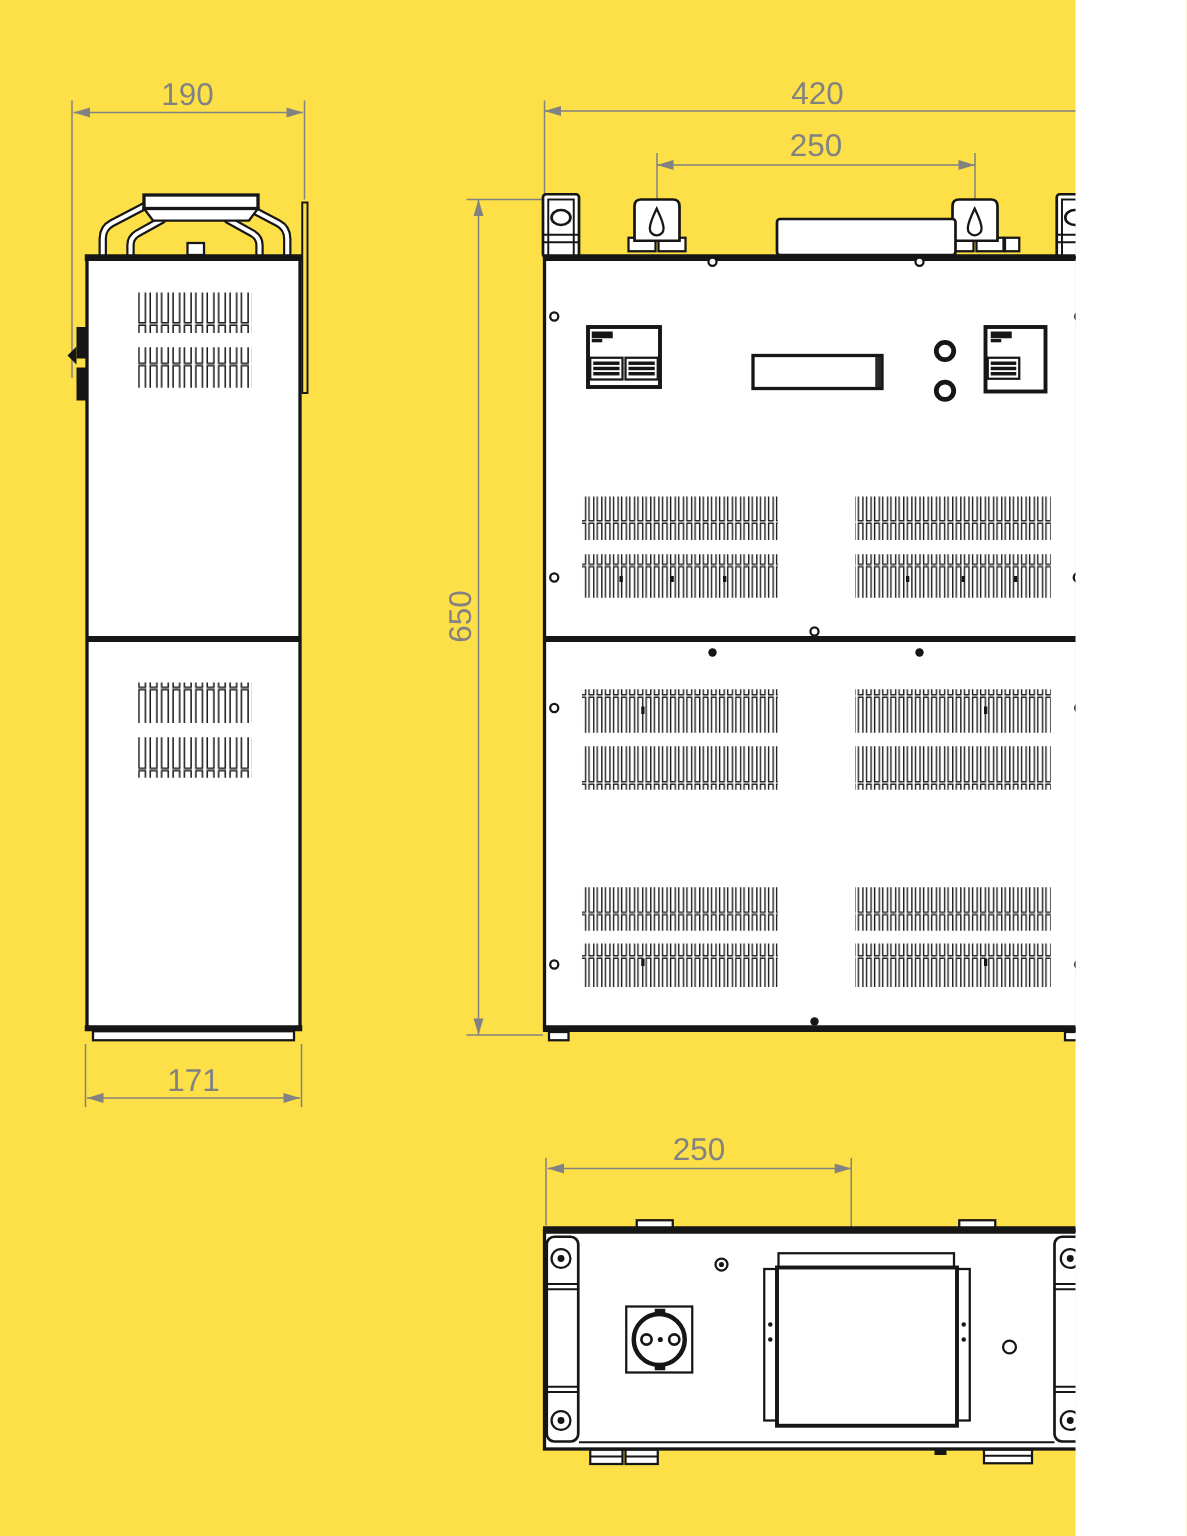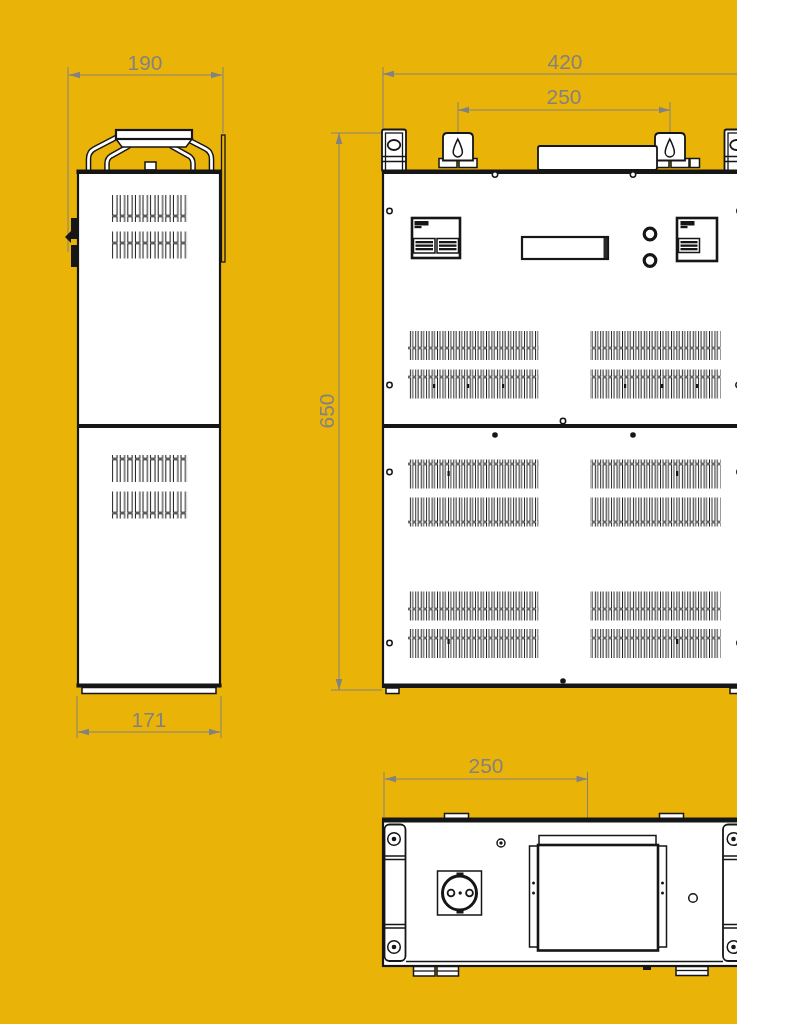--- a/index.html
+++ b/index.html
@@ -1,16 +1,16 @@
 <!DOCTYPE html>
 <html><head>
 <meta charset="utf-8">
 <style>
   html,body{margin:0;padding:0;background:#fff;}
-  .canvas{position:relative;width:717px;height:1024px;background:#eab308;overflow:hidden;padding-left:20px;}
+  .canvas{position:relative;width:717px;height:1024px;background:#fde047;overflow:hidden;}
   svg{display:block;}
   .s2{fill:#fff;stroke:#161616;stroke-width:2.2;}
   .s25{fill:#fff;stroke:#161616;stroke-width:2.6;}
   .s18{fill:#fff;stroke:#161616;stroke-width:1.8;}
   .s15{fill:#fff;stroke:#161616;stroke-width:1.5;}
   .s13{fill:none;stroke:#161616;stroke-width:1.3;}
   .fb{fill:#161616;stroke:none;}
   .tube1{fill:none;stroke:#161616;stroke-width:5.6;stroke-linecap:round;}
   .tube2{fill:none;stroke:#fff;stroke-width:2.7;stroke-linecap:round;}
   .ring{fill:#fff;stroke:#161616;stroke-width:1.5;}

